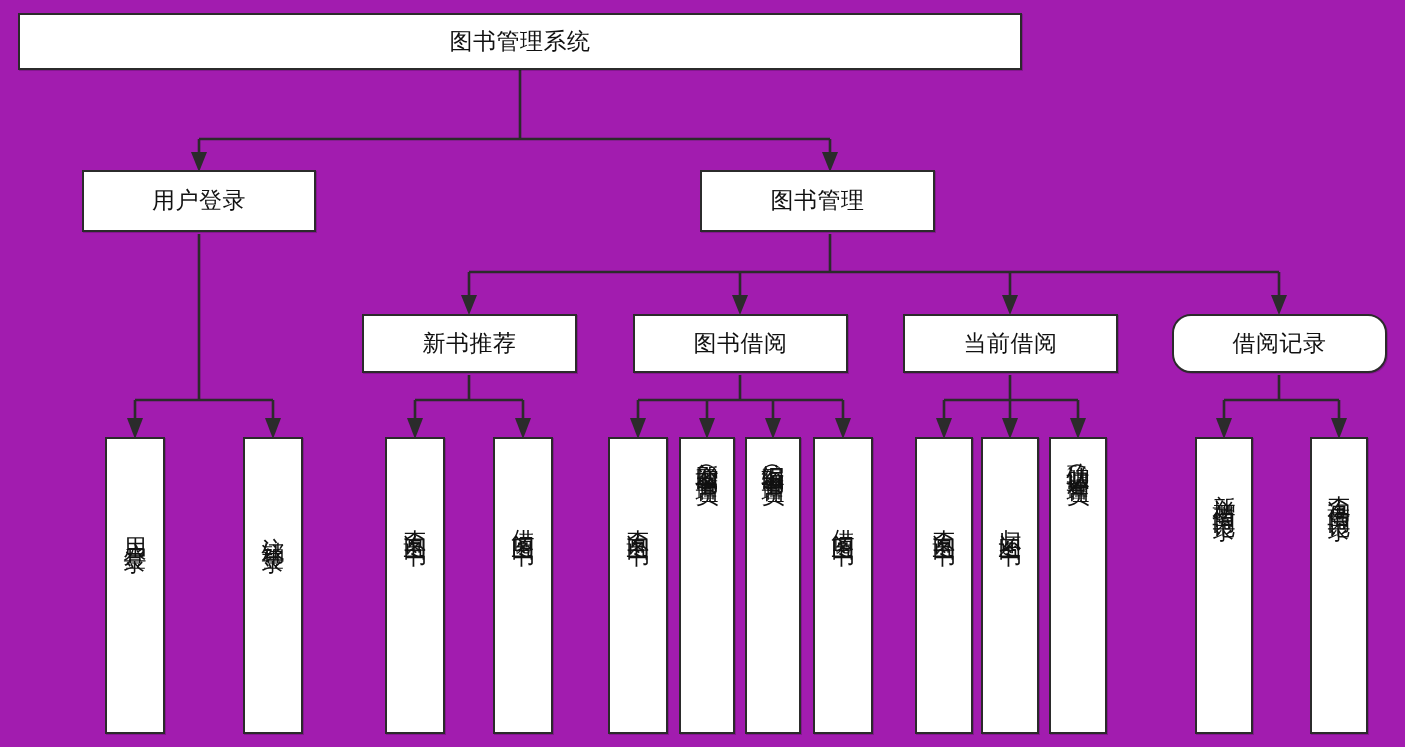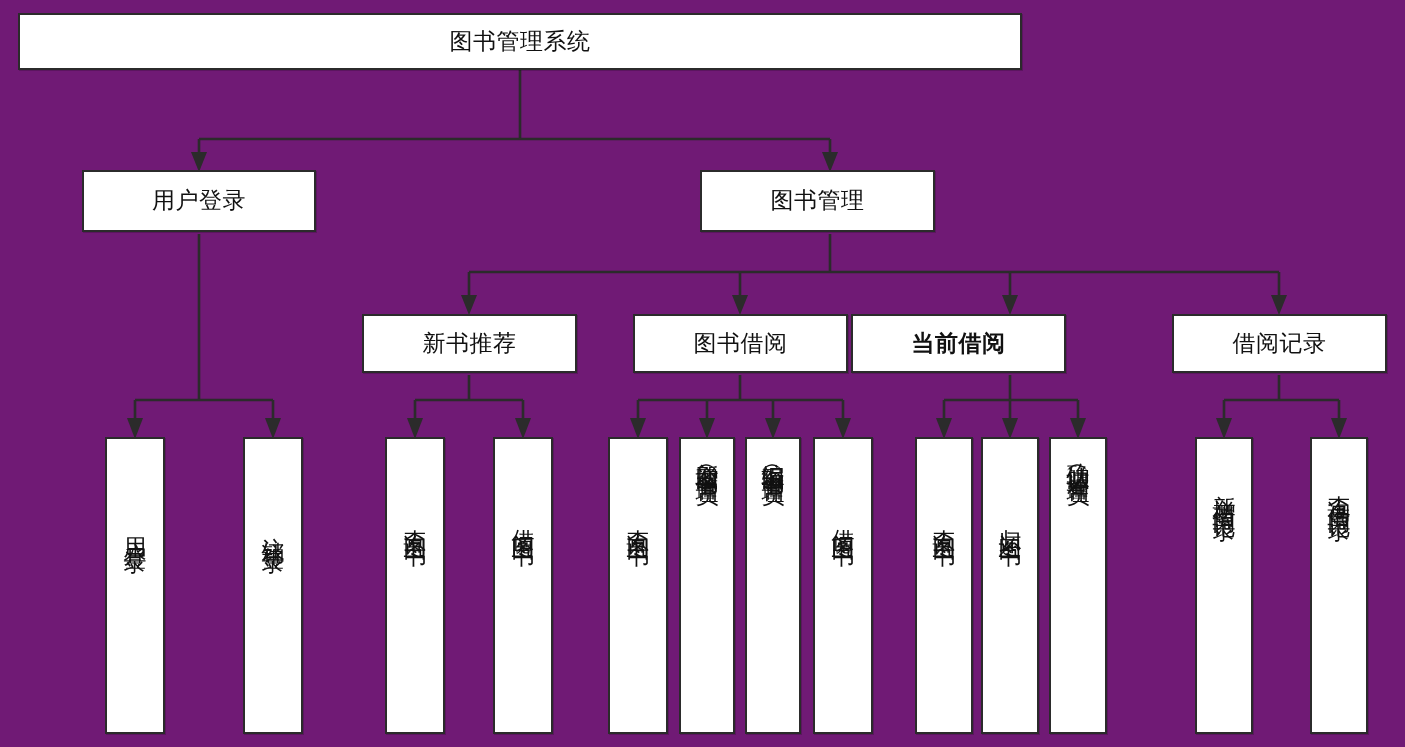--- a/index.html
+++ b/index.html
@@ -8,21 +8,21 @@
     padding: 0;
     background: #ffffff;
   }
   body {
     font-family: "DejaVu Sans", "Liberation Sans", sans-serif;
   }
   #diagram-root {
     position: relative;
     width: 1405px;
     height: 747px;
-    background: #701a75;
+    background: #a21caf;
     overflow: hidden;
   }
   #edge-layer {
     position: absolute;
     left: 0;
     top: 0;
     width: 1405px;
     height: 747px;
     pointer-events: none;
   }
@@ -175,24 +175,24 @@
   <div class="node horiz" style="left:700px; top:170px; width:235px; height:62px;">
     <span class="node-label">图书管理</span>
   </div>
 
   <div class="node horiz" style="left:362px; top:314px; width:215px; height:59px;">
     <span class="node-label">新书推荐</span>
   </div>
   <div class="node horiz" style="left:633px; top:314px; width:215px; height:59px;">
     <span class="node-label">图书借阅</span>
   </div>
-  <div class="node horiz" style="left:851px; top:314px; width:215px; height:59px;font-weight:bold;">
+  <div class="node horiz" style="left:903px; top:314px; width:215px; height:59px;">
     <span class="node-label">当前借阅</span>
   </div>
-  <div class="node horiz" style="left:1172px; top:314px; width:215px; height:59px;">
+  <div class="node horiz" style="left:1172px; top:314px; width:215px; height:59px;border-radius:19px;">
     <span class="node-label">借阅记录</span>
   </div>
 
   <div class="node vert" style="left:105px; top:437px; width:60px; height:297px; padding-top:80px;">
     <span class="node-label">用户登录</span>
   </div>
   <div class="node vert" style="left:243px; top:437px; width:60px; height:297px; padding-top:80px;">
     <span class="node-label">注销登录</span>
   </div>
 

